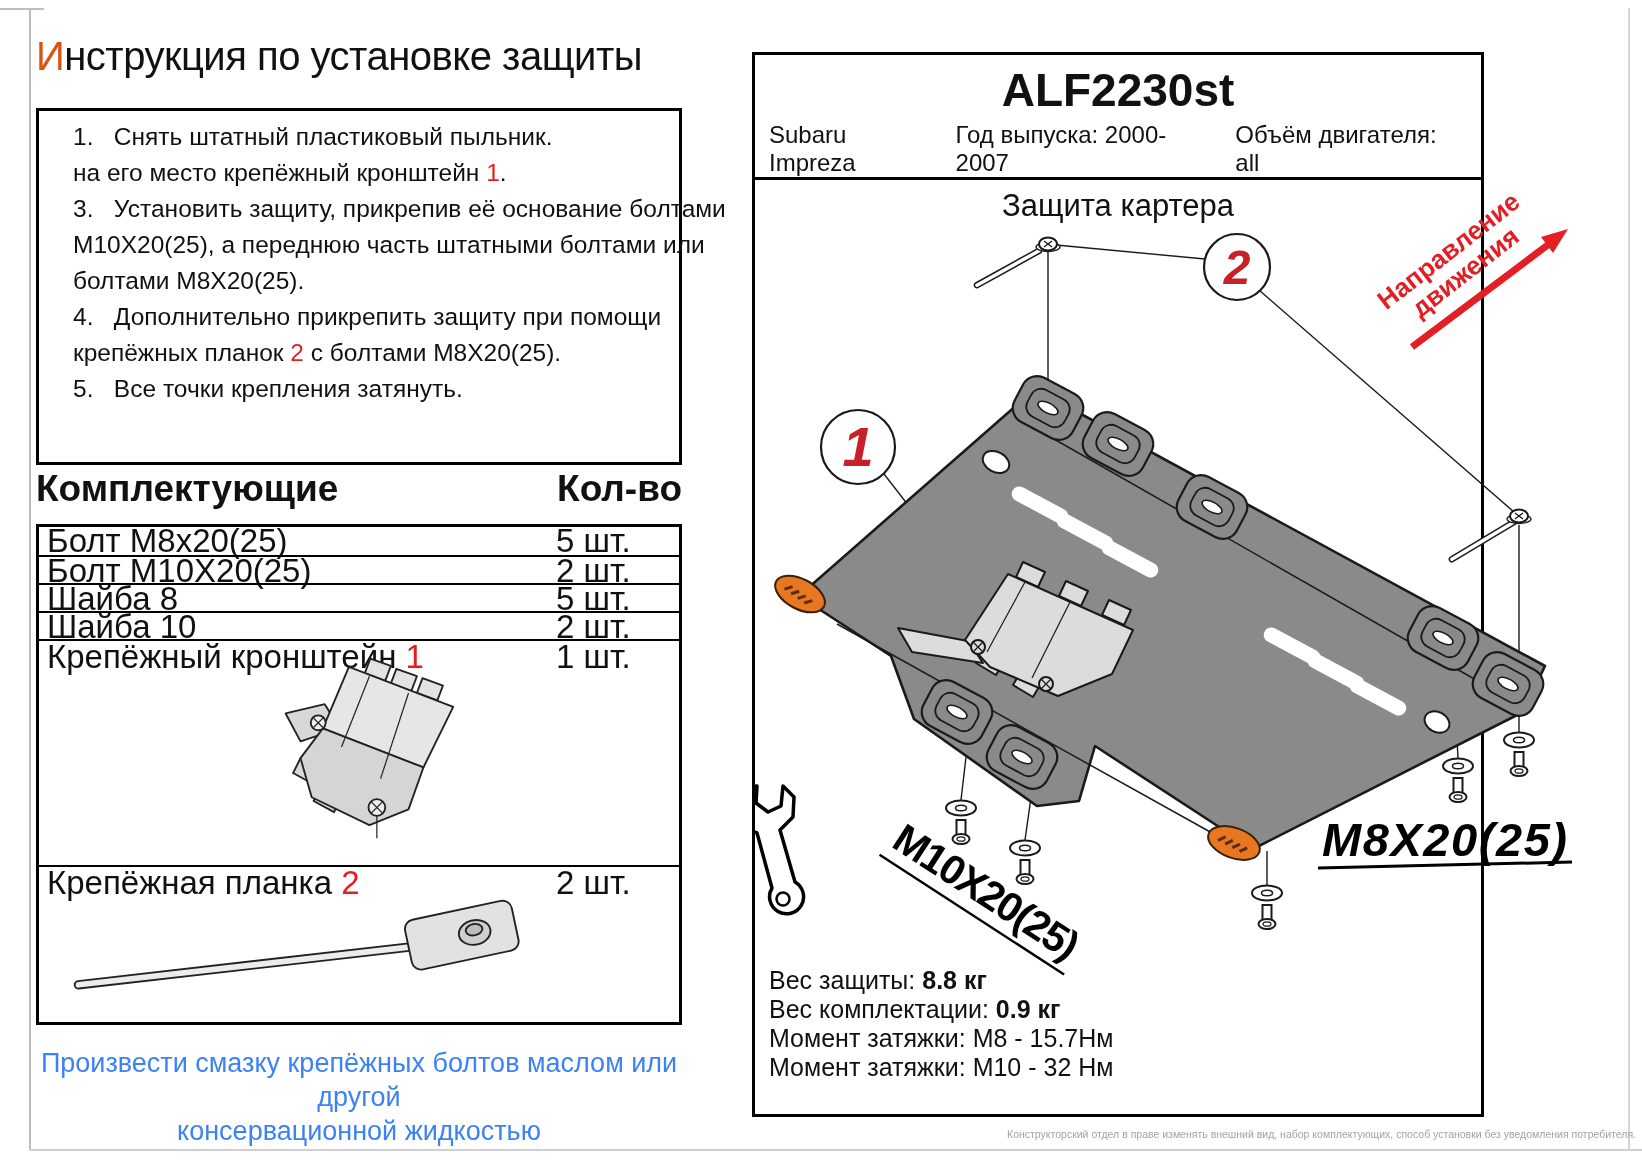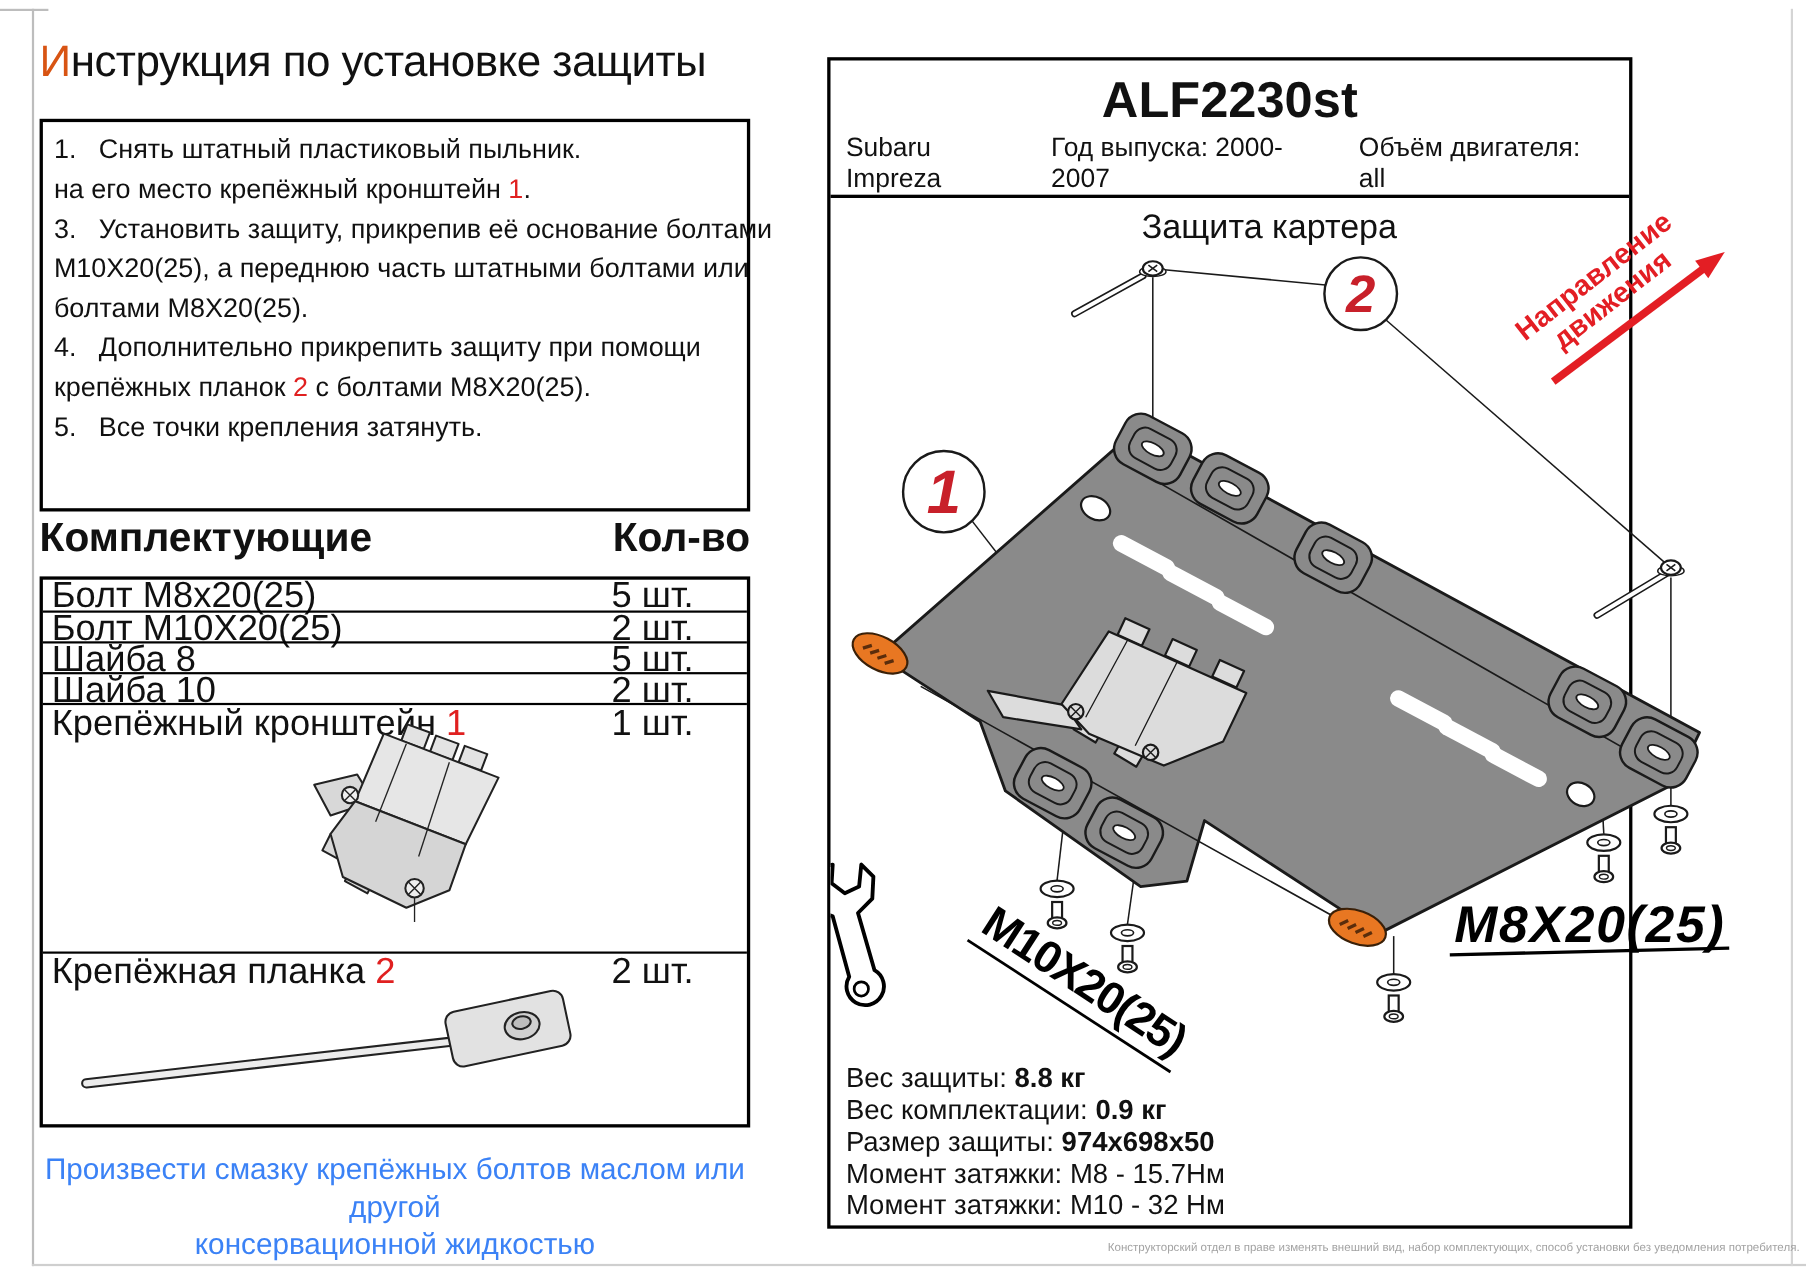--- a/index.html
+++ b/index.html
@@ -5,21 +5,21 @@
   html,body{margin:0;padding:0;background:#fff;}
   .page{position:relative;width:1642px;height:1168px;background:#fff;overflow:hidden;
         font-family:"Liberation Sans",sans-serif;color:#111;}
   
   .scan{position:absolute;background:#bdbdbd;}
   
   .title{position:absolute;left:36px;top:34px;font-size:40px;letter-spacing:-0.5px;white-space:pre;}
   .title .lead{color:#d85413;}
   .instr-box{position:absolute;left:36px;top:108px;width:646px;height:357px;border:3px solid #000;
              box-sizing:border-box;padding:8px 8px 0 10px;}
-  .iline{font-size:24.5px;line-height:36px;white-space:pre;}
+  .iline{font-size:24.5px;line-height:36px;white-space:pre;margin-left:24px;}
   .iline span{white-space:pre;}
   .red{color:#e02020;}
   .comp-head{position:absolute;left:36px;top:468px;width:646px;display:flex;justify-content:space-between;
              font-size:37px;font-weight:bold;}
   .comp-table{position:absolute;left:36px;top:524px;width:646px;border:3px solid #000;box-sizing:border-box;}
   .crow{display:flex;justify-content:space-between;align-items:flex-start;padding:0 8px;font-size:33px;
         box-sizing:border-box;position:relative;}
   .crow + .crow{border-top:2.5px solid #000;}
   .crow.h28{height:28px;line-height:27px;}
   .crow.tall1{height:226px;line-height:31px;}
@@ -29,21 +29,21 @@
   .rowimg{position:absolute;}
   .warning{position:absolute;left:36px;top:1046px;width:646px;text-align:center;color:#3b82f6;
            font-size:27px;line-height:34px;}
   
   .rbox{position:absolute;left:752px;top:52px;width:732px;height:1065px;border:3px solid #000;box-sizing:border-box;}
   .rhead{position:relative;height:122px;border-bottom:3px solid #000;}
   .pcode{text-align:center;font-size:46px;font-weight:bold;padding-top:8px;}
   .info-row{position:absolute;left:14px;right:14px;top:66px;display:flex;justify-content:space-between;
             font-size:24px;gap:16px;}
   .drawing{position:relative;height:934px;}
-  .draw-title{position:absolute;top:8px;left:0;width:100%;text-align:center;font-size:31px;padding-left:36px;}
+  .draw-title{position:absolute;top:8px;left:0;width:100%;text-align:center;font-size:31px;}
   .illustration{position:absolute;left:0;top:0;}
   .specs{position:absolute;left:14px;top:786px;font-size:25px;line-height:29px;}
   .specs .v{font-weight:bold;}
   .specs .vn{font-weight:normal;}
   .rfooter{position:absolute;right:6px;top:1128px;font-size:10.5px;color:#a3a3a3;}
 </style>
 </head>
 <body>
 
 <div class="page">
@@ -292,21 +292,20 @@
 
         <g>
           <path d="M 746,788 L 734,806 L 739,826 L 757,833 L 772,888 A 17,17 0 1 0 795,882 L 780,830 L 793,817 L 794,797 L 783,786 L 781,806 L 768,812 L 756,803 L 757,786 Z" fill="#fff" stroke="#000" stroke-width="3.5" stroke-linejoin="round"></path>
           <circle cx="783" cy="899" r="6.5" fill="#fff" stroke="#000" stroke-width="2.5"></circle>
         </g>
       </svg>
 
       <div class="specs">
         <div><span>Вес защиты: </span><span class="v">8.8 кг</span></div>
         <div><span>Вес комплектации: </span><span class="v">0.9 кг</span></div>
-        <div><span>Размер защиты: </span><span class="v">974x698x50</span></div>
         <div><span>Момент затяжки:  </span><span class="vn">М8 - 15.7Нм</span></div>
         <div><span>Момент затяжки:  </span><span class="vn">М10 - 32 Нм</span></div>
       </div>
     </div>
   </div>
 
   <div class="rfooter">Конструкторский отдел в праве изменять внешний вид, набор комплектующих, способ установки без уведомления потребителя.</div>
 </div>
 
 </body></html>

